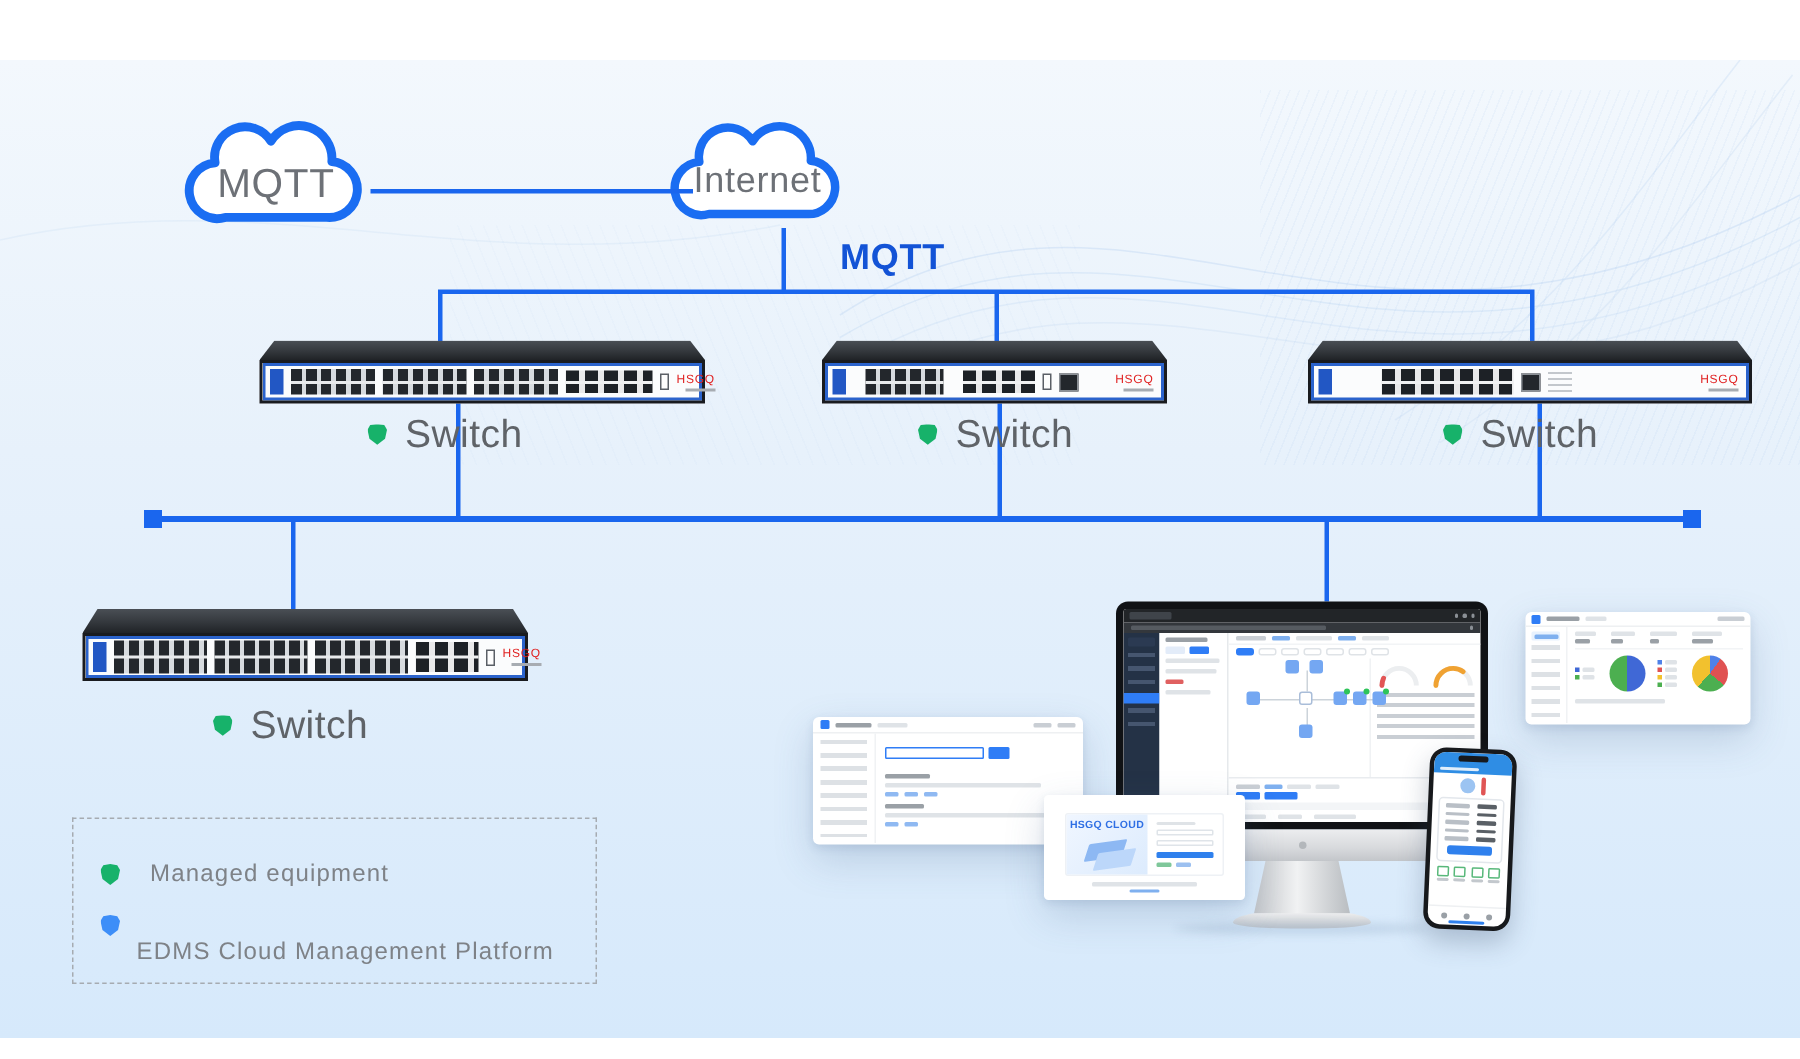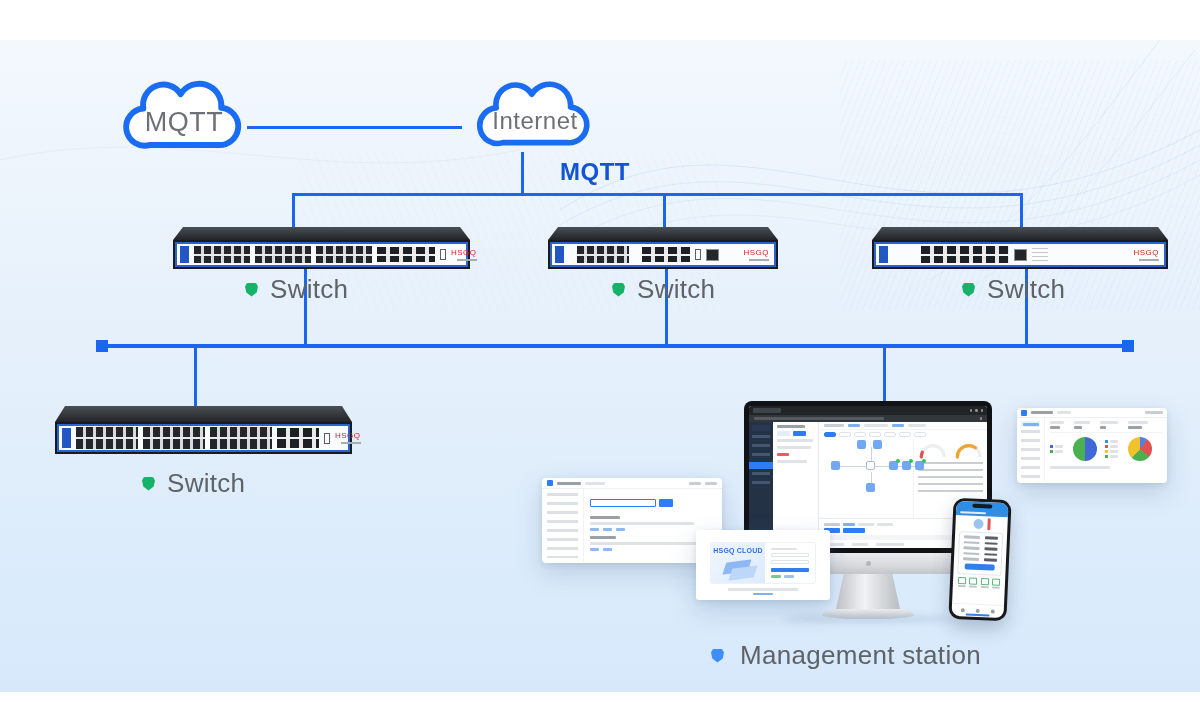--- a/index.html
+++ b/index.html
@@ -238,21 +238,21 @@
   <div class="hatch2"></div>
   <div class="bottom-strip"></div>
 
   <div class="cloud cloud-edms" style="left:118px; top:70px; width:132px; height:94px;">
     <svg width="132" height="94" viewBox="0 0 156 110">
       <path d="M38 88 A22 22 0 1 1 30 45 A24 24 0 0 1 74 28 A26 26 0 0 1 122 44 A20 20 0 1 1 118 88 L38 88 Z" fill="#ffffff" stroke="#1a6df2" stroke-width="7" stroke-linejoin="round"></path>
     </svg>
     <div class="cloud-label">MQTT</div>
   </div>
 
-  <div class="cloud cloud-internet" style="left:472px; top:68px; width:126px; height:96px;">
+  <div class="cloud cloud-internet" style="left:442px; top:68px; width:126px; height:96px;">
     <svg width="126" height="96" viewBox="0 0 156 110">
       <path d="M38 88 A22 22 0 1 1 30 45 A24 24 0 0 1 74 28 A26 26 0 0 1 122 44 A20 20 0 1 1 118 88 L38 88 Z" fill="#ffffff" stroke="#1a6df2" stroke-width="7" stroke-linejoin="round"></path>
     </svg>
     <div class="cloud-label">Internet</div>
   </div>
 
   <div class="ln" style="left:247px; top:126px; width:215px; height:3px;"></div>
   <div class="ln" style="left:521px; top:152px; width:3px; height:43px;"></div>
   <div class="mqtt">MQTT</div>
 
@@ -341,20 +341,28 @@
   </div>
   <div class="devlab" style="left:962px; top:274px;">
     <span class="shield green"></span>
     <span class="txt">Switch</span>
   </div>
   <div class="devlab" style="left:142px; top:468px;">
     <span class="shield green"></span>
     <span class="txt">Switch</span>
   </div>
 
+  <div class="legend">
+    <div class="leg-item leg1">
+      <span class="shield green"></span>
+      <span class="leg-txt">Managed equipment</span>
+    </div>
+    <span class="shield blue leg2-dot"></span>
+    <span class="leg2-txt">EDMS Cloud Management Platform</span>
+  </div>
 
   <div class="win w1">
     <div class="w1-top">
       <i class="w1-logo"></i>
       <i class="bar dk" style="width:24px;"></i>
       <i class="bar lt" style="width:20px;"></i>
       <i class="bar" style="width:12px; margin-left:auto;"></i>
       <i class="bar" style="width:12px;"></i>
     </div>
     <div class="w1-body">
@@ -644,18 +652,14 @@
       </div>
       <div class="p-nav">
         <i></i>
         <i></i>
         <i></i>
         <span class="p-home"></span>
       </div>
     </div>
   </div>
 
-  <div class="mslab">
-    <span class="shield blue"></span>
-    <span class="txt">Management station</span>
-  </div>
 
 </div>
 
 </body></html>

